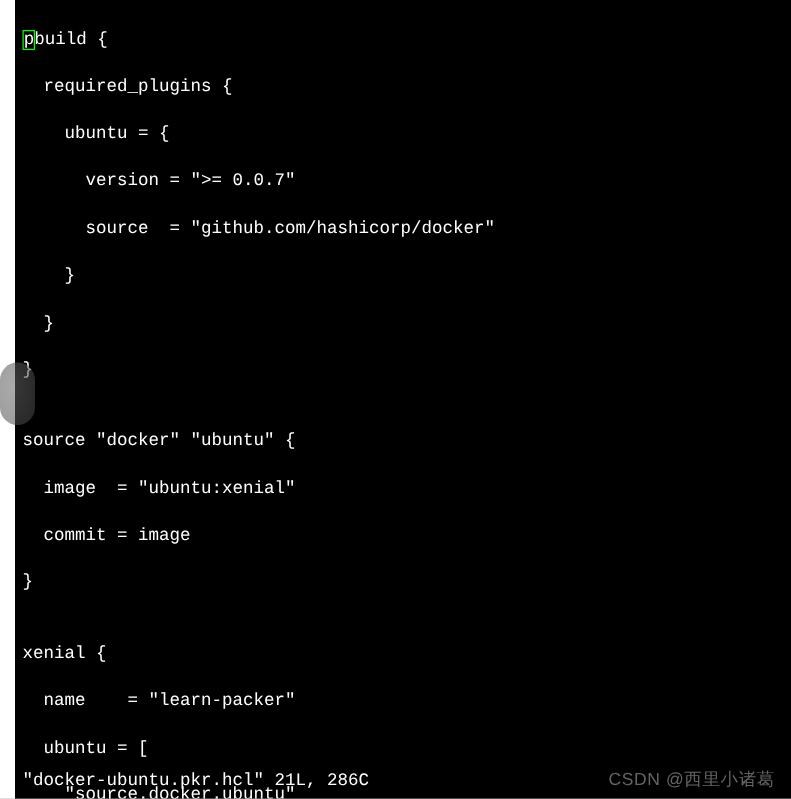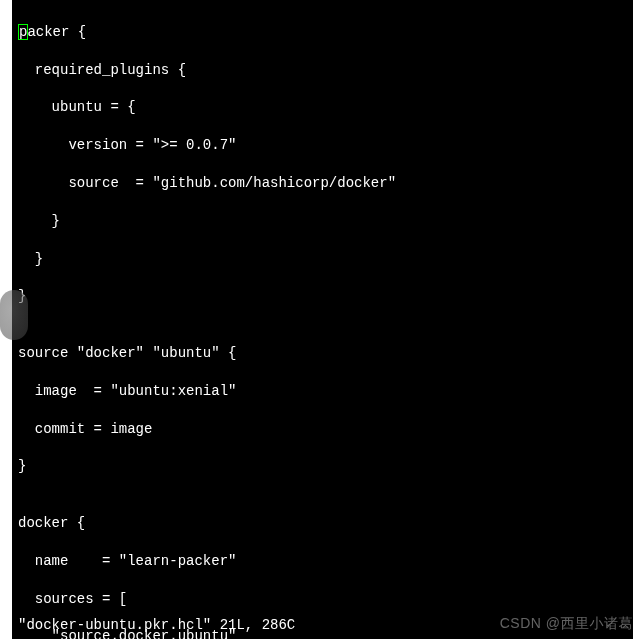--- a/index.html
+++ b/index.html
@@ -46,21 +46,21 @@
       margin-right: -1px;
     }
     .status-line {
       position: absolute;
       bottom: 4px;
       left: 6px;
       color: #ffffff;
     }
     .watermark {
       position: absolute;
-      right: 0;
+      right: 13px;
       bottom: 6px;
       color: rgba(180,180,180,0.55);
       font-family: sans-serif;
       font-size: 14px;
       letter-spacing: 0.5px;
     }
     .scroll-knob {
       position: absolute;
       left: 0px;
       top: 290px;
@@ -70,37 +70,37 @@
       border-radius: 14px;
       opacity: 0.55;
     }
   </style>
 </head>
 <body>
 
 <div class="left-gutter"></div>
 
 <div class="terminal">
-<div><span class="cursor-box">p</span><span>acker {</span></div>
+<div><span class="cursor-box">p</span><span>build {</span></div>
 <div>  required_plugins {</div>
 <div>    ubuntu = {</div>
 <div>      version = "&gt;= 0.0.7"</div>
 <div>      source  = "github.com/hashicorp/docker"</div>
 <div>    }</div>
 <div>  }</div>
 <div>}</div>
 <div></div>
 <div>source "docker" "ubuntu" {</div>
 <div>  image  = "ubuntu:xenial"</div>
 <div>  commit = image</div>
 <div>}</div>
 <div></div>
-<div>docker {</div>
+<div>xenial {</div>
 <div>  name    = "learn-packer"</div>
-<div>  sources = [</div>
+<div>  ubuntu = [</div>
 <div>    "source.docker.ubuntu"</div>
 
 
 <div></div>
 
 
 
 
 
 

